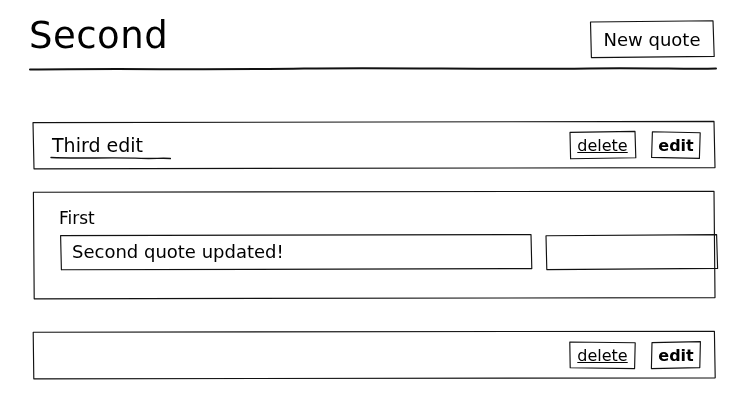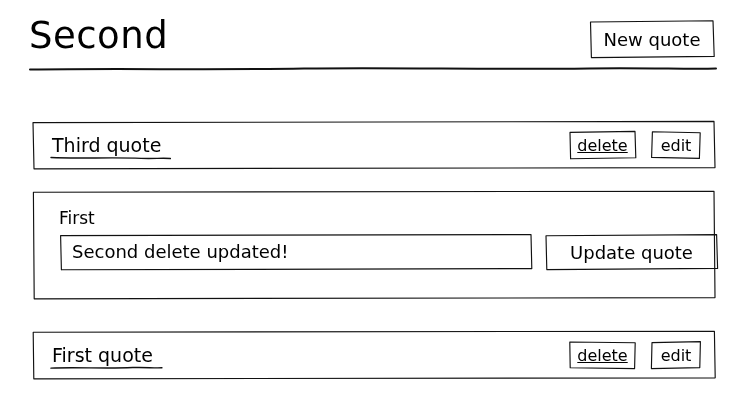--- a/index.html
+++ b/index.html
@@ -153,21 +153,21 @@
     align-items: center;
     gap: 13px;
     z-index: 2;
   }
   .row-actions .sketch-btn {
     position: relative;
     left: auto; top: auto;
     height: 30px;
   }
   .btn-delete { width: 69px; text-decoration: underline; }
-  .btn-edit   { width: 52px; }
+  .btn-edit   { width: 52px; font-weight: bold; }
   .row-actions .btn-label { font-size: 16px; }
 
   
   #edit-panel {
     left: 31px;
     top: 190px;
     width: 685px;
     height: 110px;
   }
   #name-label {
@@ -217,21 +217,21 @@
   </svg>
   <span class="btn-label">New quote</span>
 </div>
 
 <div class="sketch-box quote-row" id="quote-row-third">
   <svg class="frame" viewBox="0 0 685 50" preserveAspectRatio="none" aria-hidden="true">
     <path d="M2.0,2.6 L683.0,1.4 L684.0,47.6 L3.0,48.8 Z"></path>
   </svg>
 
   <div class="quote-link">
-    <span>Third quote</span>
+    <span>Third edit</span>
     <span class="link-underline" style="width: 121.375px; right: auto;">
       <svg viewBox="0 0 120 5" preserveAspectRatio="none" aria-hidden="true">
         <path d="M1,2.0 C30,3.4 60,1.4 90,2.8 C102,3.4 112,2.2 119,3.0"></path>
       </svg>
     </span>
   </div>
 
   <div class="row-actions">
     <div class="sketch-box sketch-btn btn-delete">
       <svg class="frame" viewBox="0 0 69 30" preserveAspectRatio="none" aria-hidden="true">
@@ -252,44 +252,35 @@
   <svg class="frame" viewBox="0 0 685 110" preserveAspectRatio="none" aria-hidden="true">
     <path d="M2.4,2.2 L683.0,1.2 L684.0,107.6 L3.2,108.8 Z"></path>
   </svg>
 
   <div id="name-label">First</div>
 
   <div class="sketch-box" id="name-input">
     <svg class="frame" viewBox="0 0 475 38" preserveAspectRatio="none" aria-hidden="true">
       <path d="M2.6,2.6 L473.0,1.6 L473.8,35.6 L3.4,36.8 Z"></path>
     </svg>
-    <span class="input-value">Second delete updated!</span>
+    <span class="input-value">Second quote updated!</span>
   </div>
 
   <div class="sketch-box sketch-btn" id="update-quote-btn">
     <svg class="frame" viewBox="0 0 175 38" preserveAspectRatio="none" aria-hidden="true">
       <path d="M2.0,2.8 L172.6,1.6 L173.6,35.4 L2.8,36.6 Z"></path>
     </svg>
-    <span class="btn-label">Update quote</span>
   </div>
 </div>
 
 <div class="sketch-box quote-row" id="quote-row-first">
   <svg class="frame" viewBox="0 0 685 50" preserveAspectRatio="none" aria-hidden="true">
     <path d="M2.2,2.2 L683.4,1.2 L684.2,47.8 L2.8,48.8 Z"></path>
   </svg>
 
-  <div class="quote-link">
-    <span>First quote</span>
-    <span class="link-underline" style="width: 112.906px; right: auto;">
-      <svg viewBox="0 0 120 5" preserveAspectRatio="none" aria-hidden="true">
-        <path d="M1,2.6 C28,1.4 58,3.4 88,2.0 C101,1.4 111,2.8 119,2.2"></path>
-      </svg>
-    </span>
-  </div>
 
   <div class="row-actions">
     <div class="sketch-box sketch-btn btn-delete">
       <svg class="frame" viewBox="0 0 69 30" preserveAspectRatio="none" aria-hidden="true">
         <path d="M1.8,2.0 L67.2,2.8 L66.6,28.6 L2.2,27.8 Z"></path>
       </svg>
       <span class="btn-label">delete</span>
     </div>
     <div class="sketch-box sketch-btn btn-edit">
       <svg class="frame" viewBox="0 0 52 30" preserveAspectRatio="none" aria-hidden="true">

